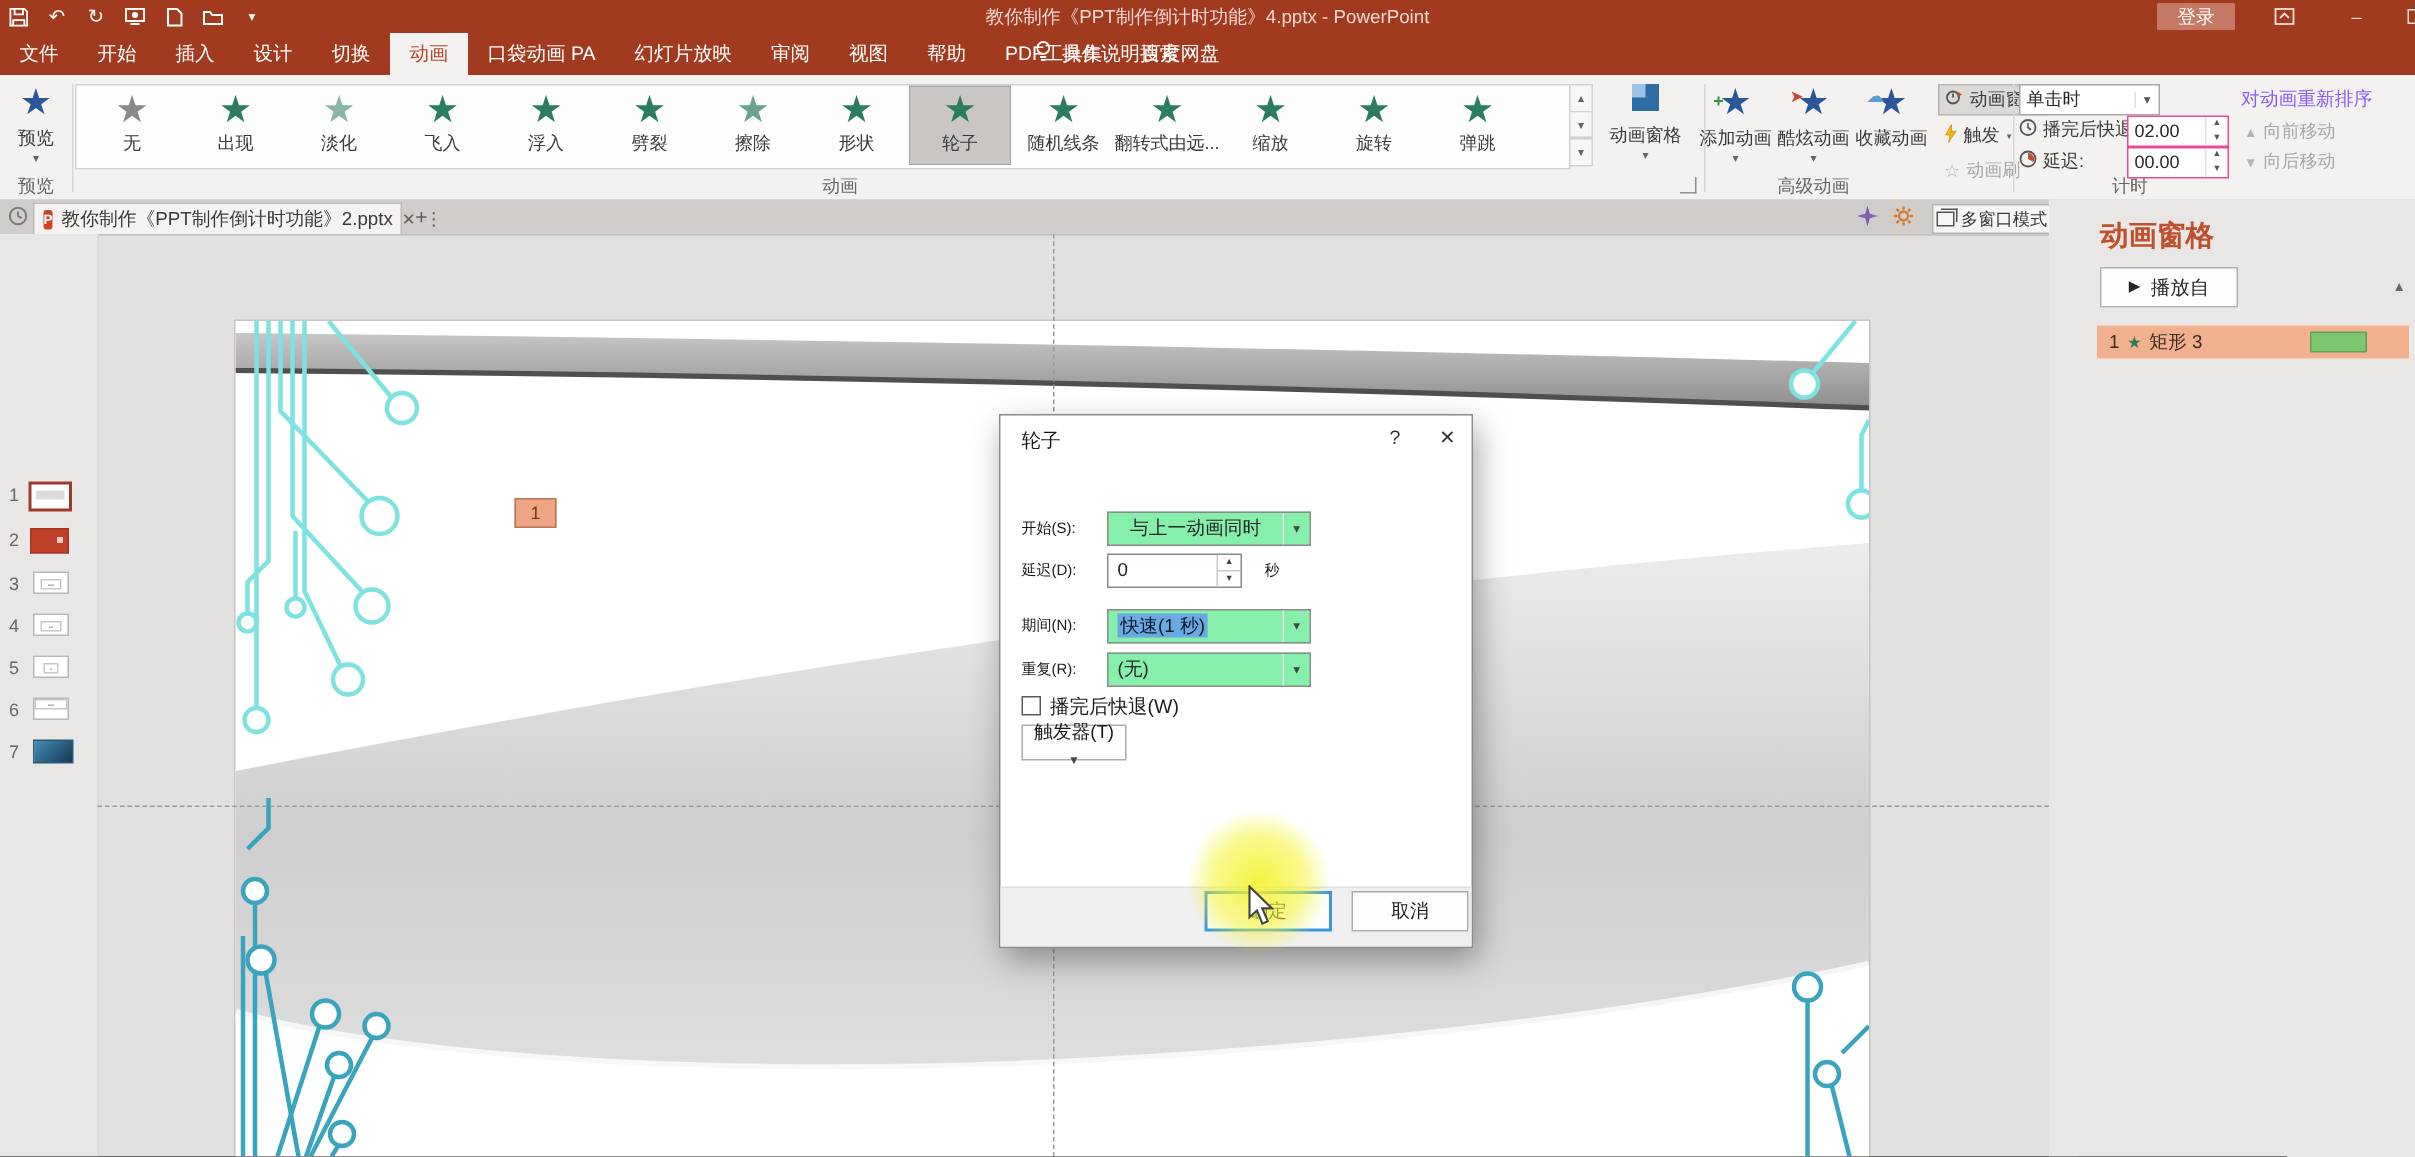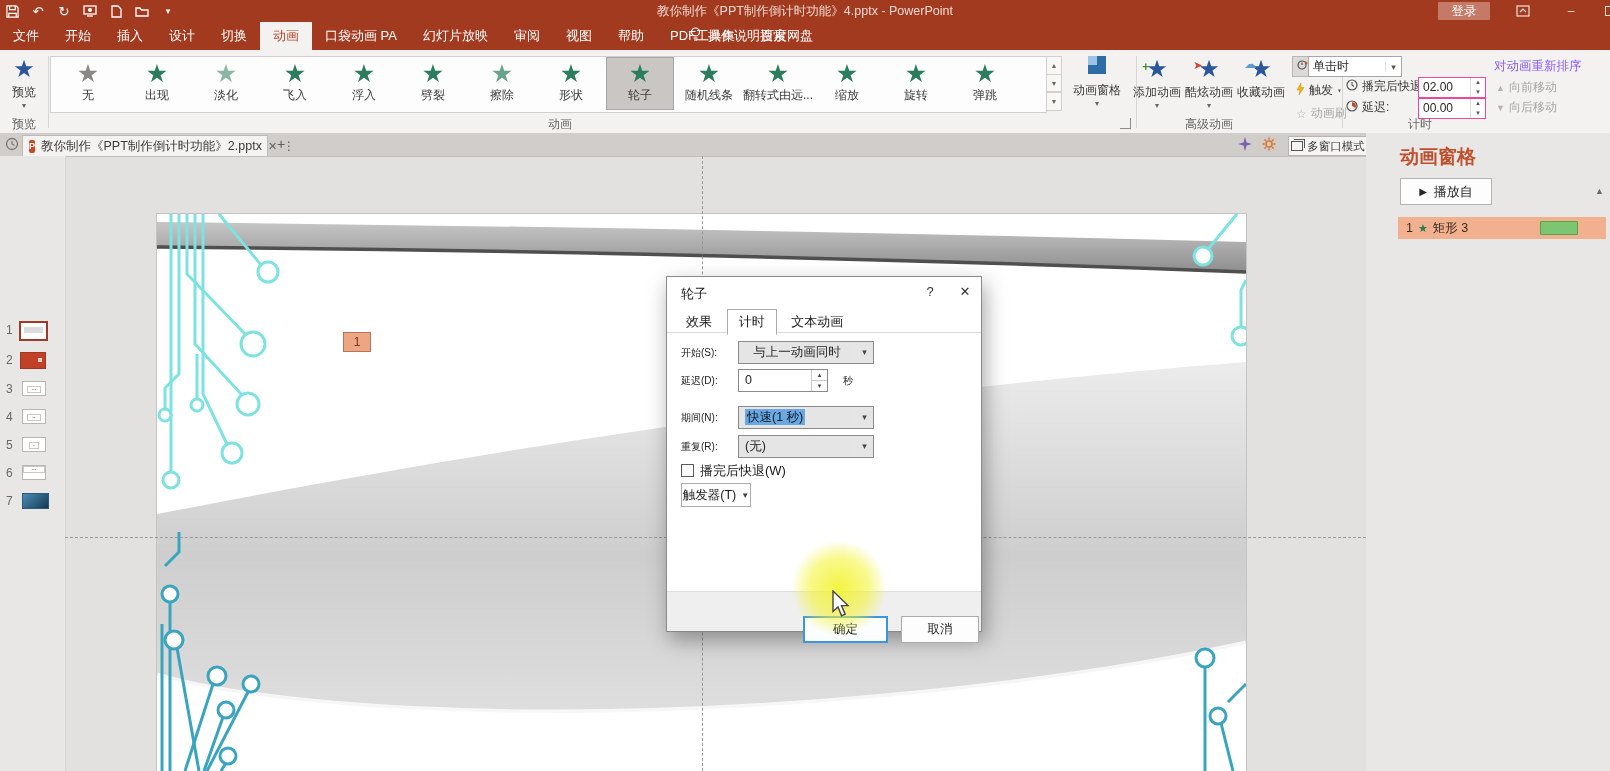--- a/index.html
+++ b/index.html
@@ -69,35 +69,35 @@
   .paneitem{left:1398px;top:217px;width:208px;height:22px;background:#f2b18e;display:flex;align-items:center;gap:5px;padding-left:8px;box-sizing:border-box;font-size:12.5px;color:#3a2a20;}
   .timelinebar{left:1540px;top:221px;width:38px;height:14px;background:#7cc672;border:1px solid #5d9f57;box-sizing:border-box;border-radius:1px;}
   
   .dialog{left:666px;top:276px;width:316px;height:356px;background:#fff;border:1px solid #8a8a8a;box-sizing:border-box;box-shadow:3px 8px 20px rgba(0,0,0,.35);z-index:50;}
   .dlg-title{position:absolute;left:14px;top:8px;font-size:13px;color:#1a1a1a;}
   .dlg-sysbtn{position:absolute;top:0;width:34px;height:29px;display:flex;align-items:center;justify-content:center;font-size:13px;color:#333;}
   .dtabs{position:absolute;left:0;top:32px;width:100%;height:24px;border-bottom:1px solid #dcdcdc;padding-left:8px;box-sizing:border-box;}
   .dtabs .dt{display:inline-block;padding:3px 11px;font-size:13px;color:#1a1a1a;position:relative;}
   .dtabs .dt.sel{border:1px solid #acacac;border-bottom:1px solid #fff;background:#fff;top:0px;z-index:2;}
   .flabel{position:absolute;left:14px;font-size:10px;color:#1a1a1a;line-height:23px;}
-  .dcombo{position:absolute;left:71px;width:136px;height:23px;border:1px solid #8a8a8a;background:#e5e5e5;display:flex;align-items:center;box-sizing:border-box;}
+  .dcombo{position:absolute;left:71px;width:136px;height:23px;border:1px solid #8a8a8a;background:#86efac;display:flex;align-items:center;box-sizing:border-box;}
   .dcombo .val{flex:1;font-size:12.5px;padding:0 6px;white-space:nowrap;}
   .dcombo .val.center{text-align:center;}
   .dcombo .arr{width:17px;text-align:center;font-size:9px;color:#444;border-left:1px solid #e6e6e6;align-self:stretch;line-height:21px;}
   .hl-sel{background:#69a8e0;color:#0a1828;padding:1px 2px;}
   .dspin{position:absolute;left:71px;width:90px;height:23px;border:1px solid #8a8a8a;background:#fff;display:flex;box-sizing:border-box;}
   .dspin .val{flex:1;font-size:12.5px;padding:0 6px;line-height:21px;}
   .dspin .btns{width:15px;display:flex;flex-direction:column;border-left:1px solid #c9c9c9;}
   .dspin .btns span{flex:1;font-size:7px;line-height:9px;text-align:center;color:#444;border-bottom:1px solid #c9c9c9;}
   .dspin .btns span:last-child{border-bottom:none;}
   .dcheck{position:absolute;left:14px;width:13px;height:13px;border:1px solid #5a5a5a;background:#fff;box-sizing:border-box;}
   .dchecklabel{position:absolute;left:33px;font-size:13px;color:#1a1a1a;}
-  .dtrigger{position:absolute;left:14px;width:70px;height:24px;border:1px solid #acacac;background:#fdfdfd;display:flex;align-items:center;justify-content:center;gap:5px;font-size:12.5px;color:#1a1a1a;box-sizing:border-box;}
+  .dtrigger{position:absolute;left:14px;width:70px;height:24px;border:1px solid #acacac;background:#fdfdfd;display:flex;align-items:center;justify-content:center;gap:5px;font-size:12.5px;color:#1a1a1a;box-sizing:border-box;flex-direction:column;}
   .dfooter{position:absolute;left:0;bottom:0;width:100%;height:40px;background:#efefef;border-top:1px solid #e0e0e0;box-sizing:border-box;}
-  .dbtn{position:absolute;top:24px;height:27px;background:#fdfdfd;border:1px solid #acacac;box-sizing:border-box;text-align:center;line-height:25px;font-size:12.5px;color:#1a1a1a;}
+  .dbtn{position:absolute;top:2px;height:27px;background:#fdfdfd;border:1px solid #acacac;box-sizing:border-box;text-align:center;line-height:25px;font-size:12.5px;color:#1a1a1a;}
   .dbtn.primary{left:136px;width:85px;border:2px solid #3a96dd;line-height:23px;background:#fbfdff;}
   .dbtn.cancel{left:234px;width:78px;}
   
   .glow{left:792px;top:541px;width:94px;height:94px;border-radius:50%;z-index:70;pointer-events:none;
         background:radial-gradient(circle, rgba(243,243,46,0.9) 0%, rgba(243,243,46,0.55) 45%, rgba(243,243,46,0) 72%);}
   .cursor{left:832px;top:590px;z-index:71;}
 </style>
 </head>
 <body>
 
@@ -290,21 +290,21 @@
         <span>动画刷</span>
       </div>
     </div>
     <div class="ab grouplabel" style="left:1178px;width:62px;">高级动画</div>
     <div class="ab rsep" style="left:1342px;"></div>
 
     <div class="ab smallrow" style="left:1348px;top:7px;">
       <span style="color:#4a8a3f;font-size:10px;">▶</span>
       <span>开始:</span>
     </div>
-    <div class="ab combo-r" style="left:1308px;top:6px;width:92px;">
+    <div class="ab combo-r" style="left:1346px;top:6px;width:92px;">
       <span class="val">单击时</span>
       <span class="arr">▾</span>
     </div>
     <div class="ab smallrow" style="left:1346px;top:28px;">
       <span><svg width="12" height="12" viewBox="0 0 12 12">
             <circle cx="6" cy="6" r="5" fill="none" stroke="#555" stroke-width="1.2"></circle>
             <path d="M6,3 V6 L8,7.5" fill="none" stroke="#555" stroke-width="1.1"></path>
           </svg></span>
       <span>播完后快退:</span>
     </div>
@@ -492,25 +492,20 @@
     <span>1</span>
     <span style="color:#2c7a52;font-size:11px;">★</span>
     <span>矩形 3</span>
   </div>
   <div class="ab timelinebar"></div>
 
   <div class="ab dialog">
     <div class="dlg-title">轮子</div>
     <div class="dlg-sysbtn" style="left:246px;">?</div>
     <div class="dlg-sysbtn" style="left:281px;">✕</div>
-    <div class="dtabs">
-      <span class="dt">效果</span>
-      <span class="dt sel">计时</span>
-      <span class="dt">文本动画</span>
-    </div>
 
     <div class="flabel" style="top:64px;">开始(S):</div>
     <div class="dcombo" style="top:64px;">
       <span class="val center">与上一动画同时</span>
       <span class="arr">▾</span>
     </div>
 
     <div class="flabel" style="top:92px;text-align:right;">延迟(D):</div>
     <div class="dspin" style="top:92px;">
       <span class="val">0</span>

